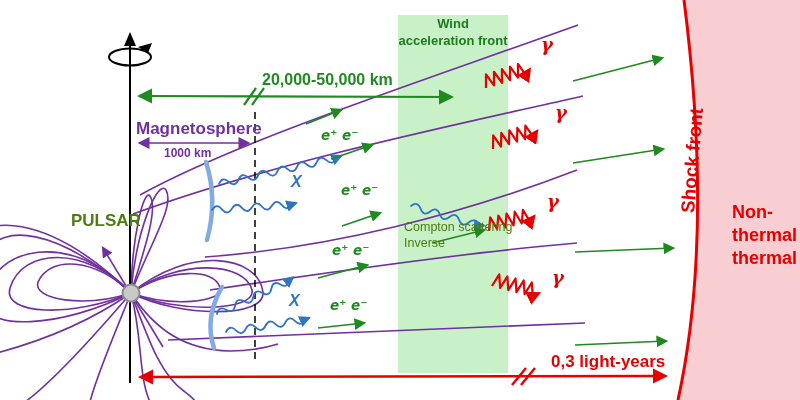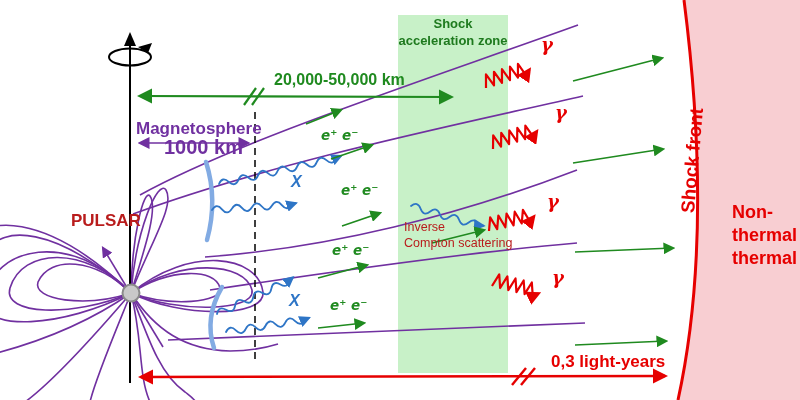--- a/index.html
+++ b/index.html
@@ -1,24 +1,24 @@
 <!DOCTYPE html>
 <html style="--field-line: #7030A0; --xray-blue: #2E75C6; --arc-blue: #82ABE3; --photon-red: #E60000; --nebula-fill: #F8CED2; --zone-fill: #C8F1C8; --zone-text: #1E7A1E; --particle-green: #1F8A1F; --axis-black: #000000; --pulsar-fill: #C9C9C9; --pulsar-border: #8A8A8A;"><head>
 <meta charset="utf-8">
 <style>
   html,body{margin:0;padding:0;background:#fff;}
   #scene{position:relative;width:800px;height:400px;overflow:hidden;background:#fff;
          font-family:"Liberation Sans","DejaVu Sans",sans-serif;}
   #scene svg{position:absolute;left:0;top:0;}
   .lbl{position:absolute;white-space:nowrap;}
   .purple-lbl{color:var(--field-line);font-weight:600;}
-  .green-lbl{color:var(--particle-green);font-weight:600;margin-left:12px;}
+  .green-lbl{color:var(--particle-green);font-weight:600;}
   .zone-lbl{color:var(--zone-text);font-weight:700;}
   .red-lbl{color:var(--photon-red);font-weight:600;}
-  .black-lbl{color:#b91c1c;}
+  .black-lbl{color:#4d7c0f;}
   .pair{color:var(--particle-green);font-style:italic;font-weight:700;font-size:13.5px;
         font-family:"DejaVu Sans",sans-serif;}
   .xlbl{color:var(--xray-blue);font-style:italic;font-weight:600;font-size:16px;}
   .glbl{color:var(--photon-red);font-style:italic;font-weight:700;font-size:18px;
         font-family:"DejaVu Serif",serif;}
   
   .fl{stroke:var(--field-line);stroke-width:1.6;fill:none;}
   .axisln{stroke:var(--axis-black);stroke-width:2;fill:none;}
   .dashln{stroke:var(--axis-black);stroke-width:1.5;fill:none;stroke-dasharray:7 5;}
   .ga{stroke:var(--particle-green);stroke-width:1.7;fill:none;}
@@ -163,42 +163,42 @@
     <line class="rmeasure" x1="521" y1="385" x2="535" y2="368"></line>
   </g>
 
   <circle cx="131" cy="293" r="8.5" fill="var(--pulsar-fill)" stroke="var(--pulsar-border)" stroke-width="2"></circle>
 </svg>
 
 <div class="lbl black-lbl" style="left:71px;top:211px;font-size:17px;font-weight:600;">PULSAR</div>
 
 <div class="lbl purple-lbl" style="left:136px;top:119px;font-size:17px;">Magnetosphere</div>
 
-<div class="lbl purple-lbl" style="left:164px;top:136px;font-size:20px;">1000 km</div>
+<div class="lbl purple-lbl" style="left:164px;top:146px;font-size:12px;">1000 km</div>
 
 <div class="lbl green-lbl" style="left:262px;top:71px;font-size:16px;">20,000-50,000 km</div>
 
-<div class="lbl zone-lbl" style="left:398px;top:16px;width:110px;font-size:13px;line-height:1.3;text-align:center;white-space:normal;">Shock acceleration zone</div>
+<div class="lbl zone-lbl" style="left:398px;top:16px;width:110px;font-size:13px;line-height:1.3;text-align:center;white-space:normal;">Wind acceleration front</div>
 
 <span class="lbl pair" style="left:321px;top:127px;">e⁺ e⁻</span>
 <span class="lbl pair" style="left:341px;top:182px;">e⁺ e⁻</span>
 <span class="lbl pair" style="left:332px;top:242px;">e⁺ e⁻</span>
 <span class="lbl pair" style="left:330px;top:297px;">e⁺ e⁻</span>
 
 <span class="lbl xlbl" style="left:291px;top:173px;">X</span>
 <span class="lbl xlbl" style="left:289px;top:292px;">X</span>
 
 <span class="lbl glbl" style="left:541px;top:34px;">γ</span>
 <span class="lbl glbl" style="left:555px;top:102px;">γ</span>
 <span class="lbl glbl" style="left:547px;top:191px;">γ</span>
 <span class="lbl glbl" style="left:552px;top:267px;">γ</span>
 
 <div class="lbl black-lbl" style="left:404px;top:219px;font-size:12.5px;line-height:1.3;">
+  <div>Compton scattering</div>
   <div>Inverse</div>
-  <div>Compton scattering</div>
 </div>
 
 <div class="lbl red-lbl" style="left:677px;top:212px;font-size:19px;font-weight:700;transform:rotate(-85deg);transform-origin:0 0;">Shock front</div>
 
 <div class="lbl red-lbl" style="left:732px;top:201px;font-size:18px;font-weight:700;line-height:1.28;">
   <div>Non-</div>
   <div>thermal</div>
   <div>thermal</div>
 </div>
 

